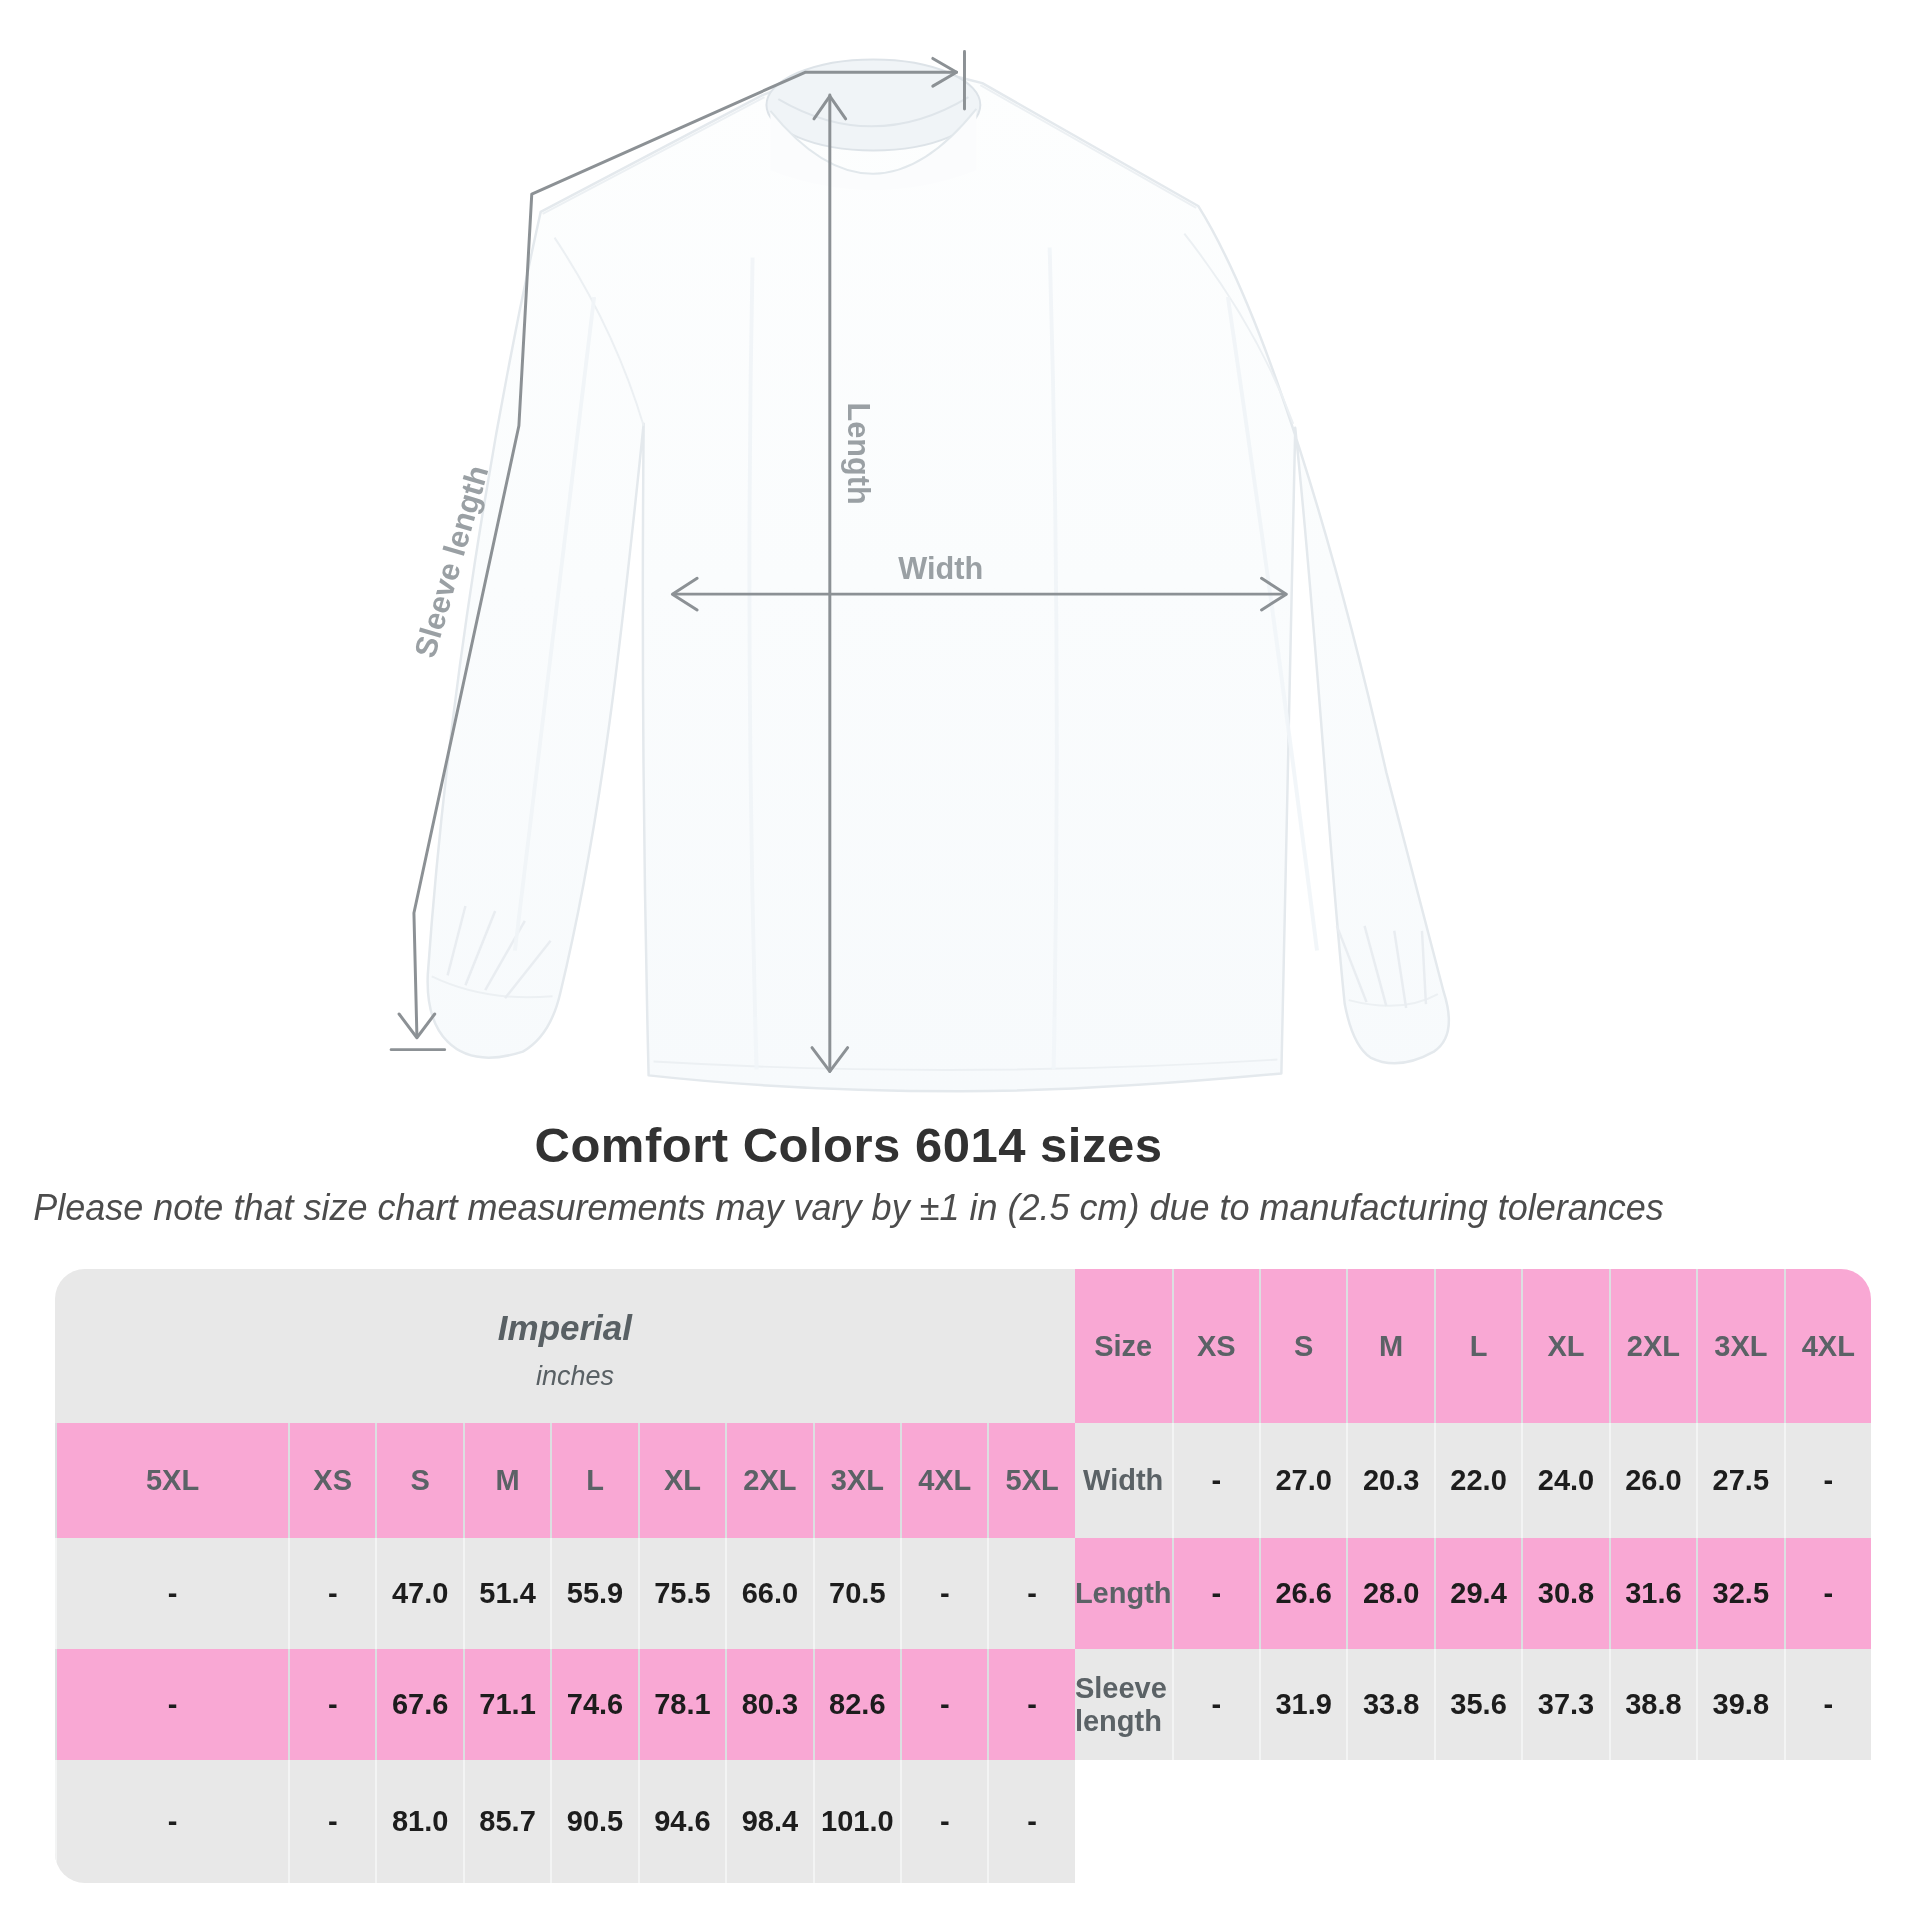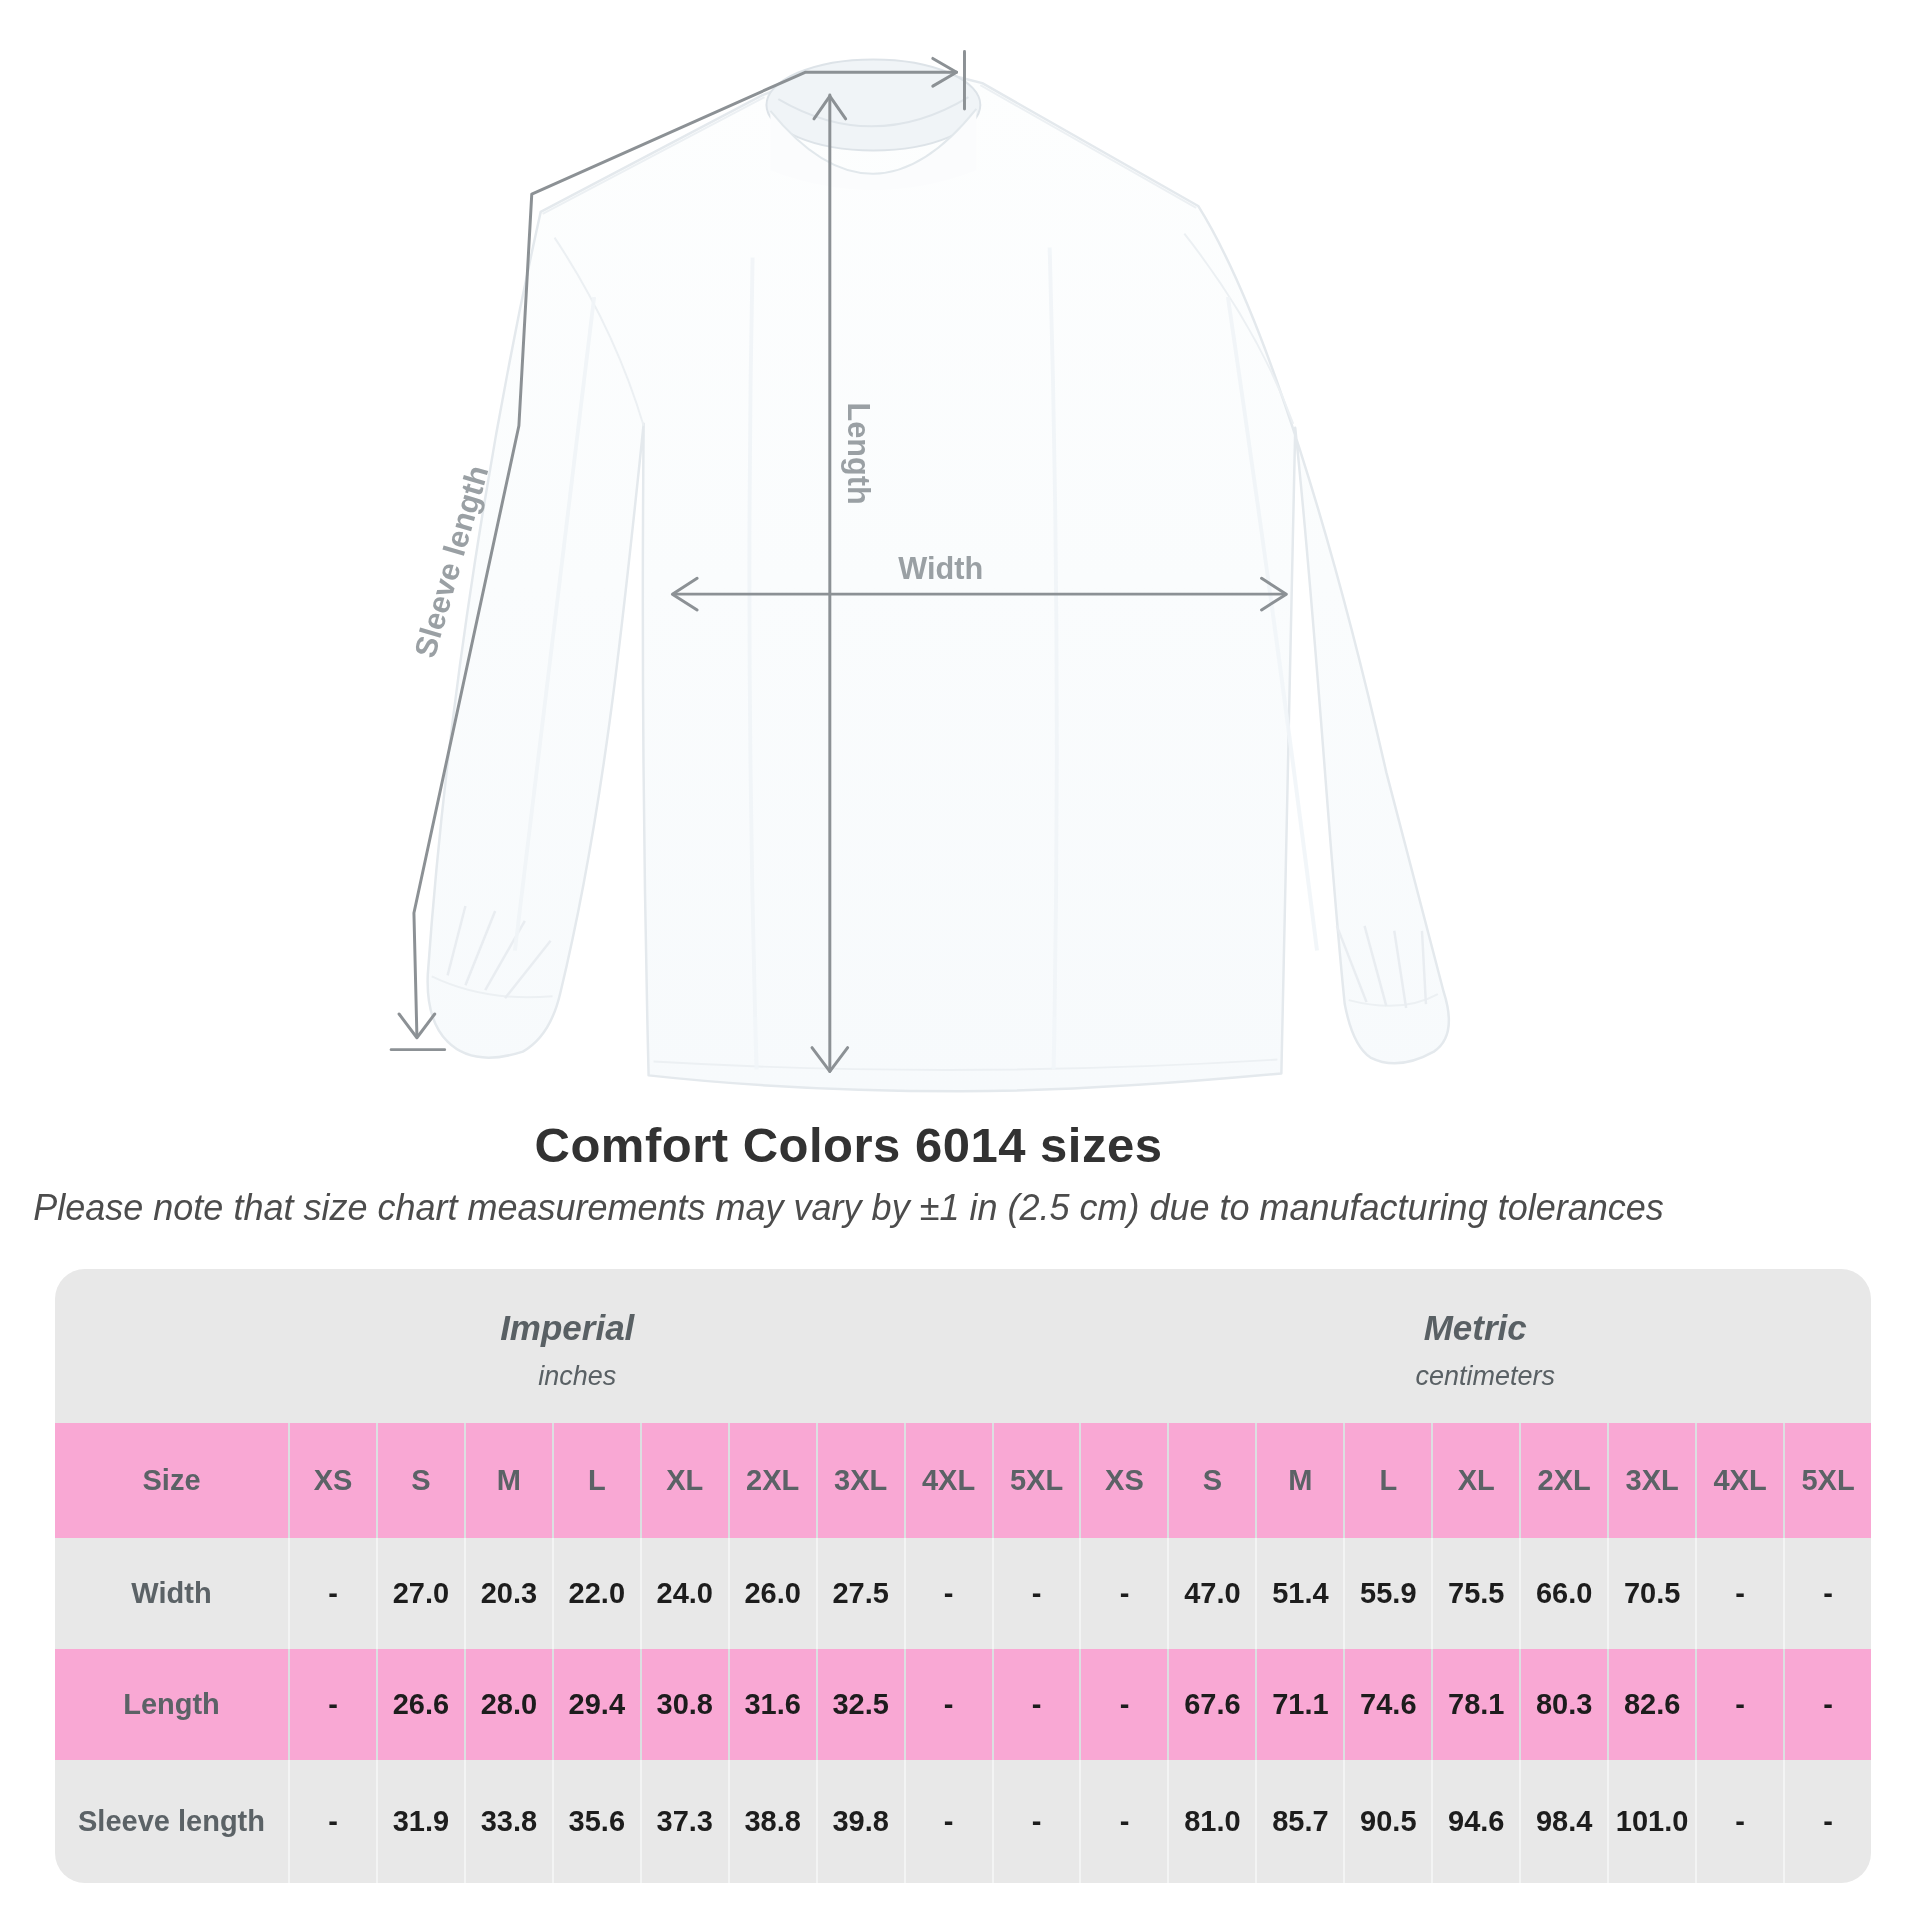--- a/index.html
+++ b/index.html
@@ -137,24 +137,20 @@
 <div class="title-block">
   <h1 class="page-title">Comfort Colors 6014 sizes</h1>
   <p class="page-subtitle">Please note that size chart measurements may vary by ±1 in (2.5 cm) due to manufacturing tolerances</p>
 </div>
 
 <div class="size-table">
   <div class="unit-cell span-imperial">
     <div class="unit-label">Imperial</div>
     <div class="unit-sub">inches</div>
   </div>
-  <div class="unit-cell span-metric">
-    <div class="unit-label">Metric</div>
-    <div class="unit-sub">centimeters</div>
-  </div>
 
 <div class="cell row-white head-cell">Size</div>
     <div class="cell row-white head-cell cell-border">XS</div>
     <div class="cell row-white head-cell cell-border">S</div>
     <div class="cell row-white head-cell cell-border">M</div>
     <div class="cell row-white head-cell cell-border">L</div>
     <div class="cell row-white head-cell cell-border">XL</div>
     <div class="cell row-white head-cell cell-border">2XL</div>
     <div class="cell row-white head-cell cell-border">3XL</div>
     <div class="cell row-white head-cell cell-border">4XL</div>

